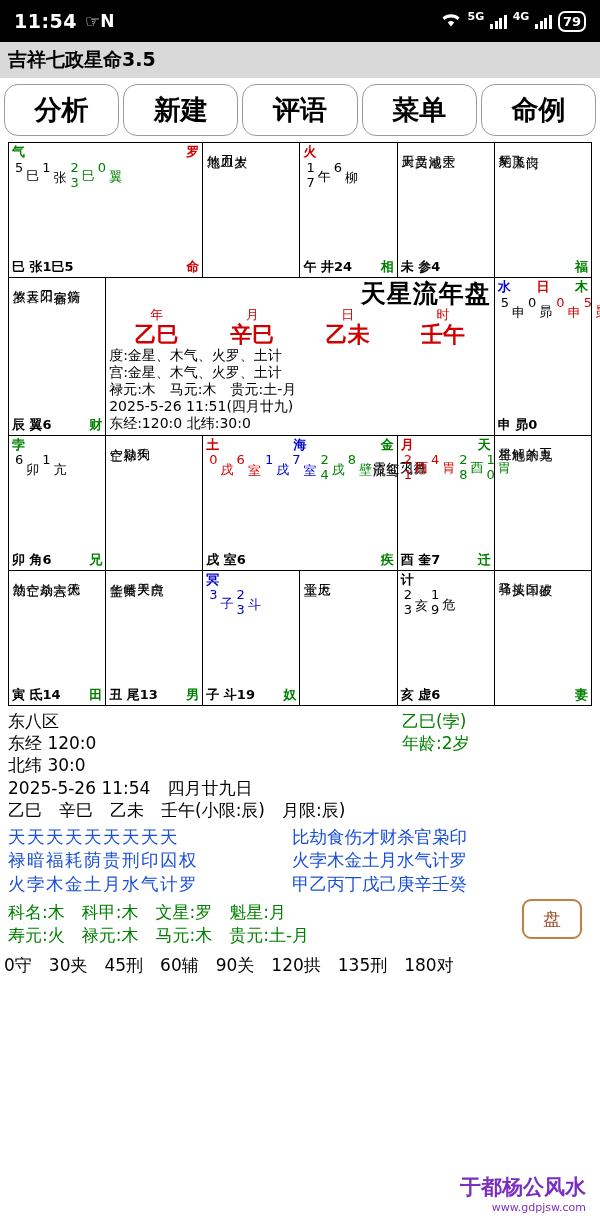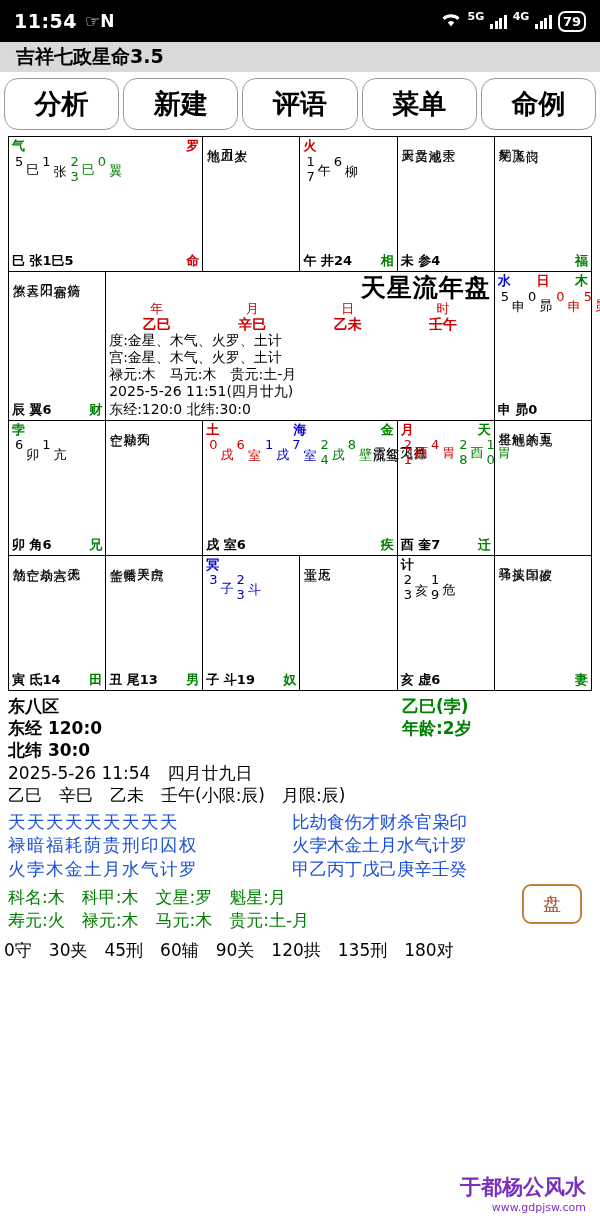--- a/index.html
+++ b/index.html
@@ -27,22 +27,22 @@
   .bars i:nth-child(2){height:8px}
   .bars i:nth-child(3){height:11px}
   .bars i:nth-child(4){height:14px}
   .batt {
     border:2px solid #fff; border-radius:7px; padding:0 3px;
     font-size:13px; font-weight:bold; line-height:17px;
   }
 
   
   .apptitle {
-    height:30px; background:#d9d9d9; color:#000;
-    display:flex; align-items:center; padding-left:16px;
+    height:36px; background:#d9d9d9; color:#000;
+    display:flex; align-items:center; padding-left:8px;
     font-size:19px; font-weight:bold;
   }
 
   
   .toolbar {
     display:flex; gap:4px; padding:6px 4px 4px 4px; background:#fff;
   }
   .tbtn {
     flex:1; height:52px;
     border:1.5px solid #9a9a9a; border-radius:14px;
@@ -75,27 +75,27 @@
     position:absolute; bottom:0; left:0; right:0;
     display:flex; justify-content:space-between; font-weight:bold;
   }
   .grn { color:#008000; }
   .red { color:#d00000; }
   .blu { color:#0000cc; }
   .blk { color:#000; }
   .mid-title { text-align:right; font-size:25px; font-weight:bold; letter-spacing:1px; }
   .fourcol { display:flex; justify-content:space-around; text-align:center; font-size:14px; }
   .fourcol div span { display:block; }
-  .fourcol .gz { font-size:14px; font-weight:bold; color:#d00000; }
+  .fourcol .gz { font-size:22px; font-weight:bold; color:#d00000; }
   .fourcol .hd { color:#d00000; font-size:13px; }
   .midlines { font-size:14px; line-height:1.22; }
 
   
   .info { padding:4px 8px 0 8px; font-size:17px; line-height:1.32; }
-  .inforow { display:flex;font-weight:bold; }
+  .inforow { display:flex; }
   .infoleft { flex:1; color:#000; }
   .inforight { text-align:left; color:#008000; width:190px; }
 
   .bluegrid { padding:4px 8px 0 8px; color:#1a4fd8; font-size:17.5px; line-height:1.35; }
   .bluerow { display:flex; gap:12px; }
   .bluerow > div:first-child { width:272px; letter-spacing:1.5px; }
 
   .greenblock { padding:4px 8px 0 8px; color:#008000; font-size:17px; line-height:1.4; position:relative; }
   .panbtn {
     position:absolute; right:18px; top:2px;

